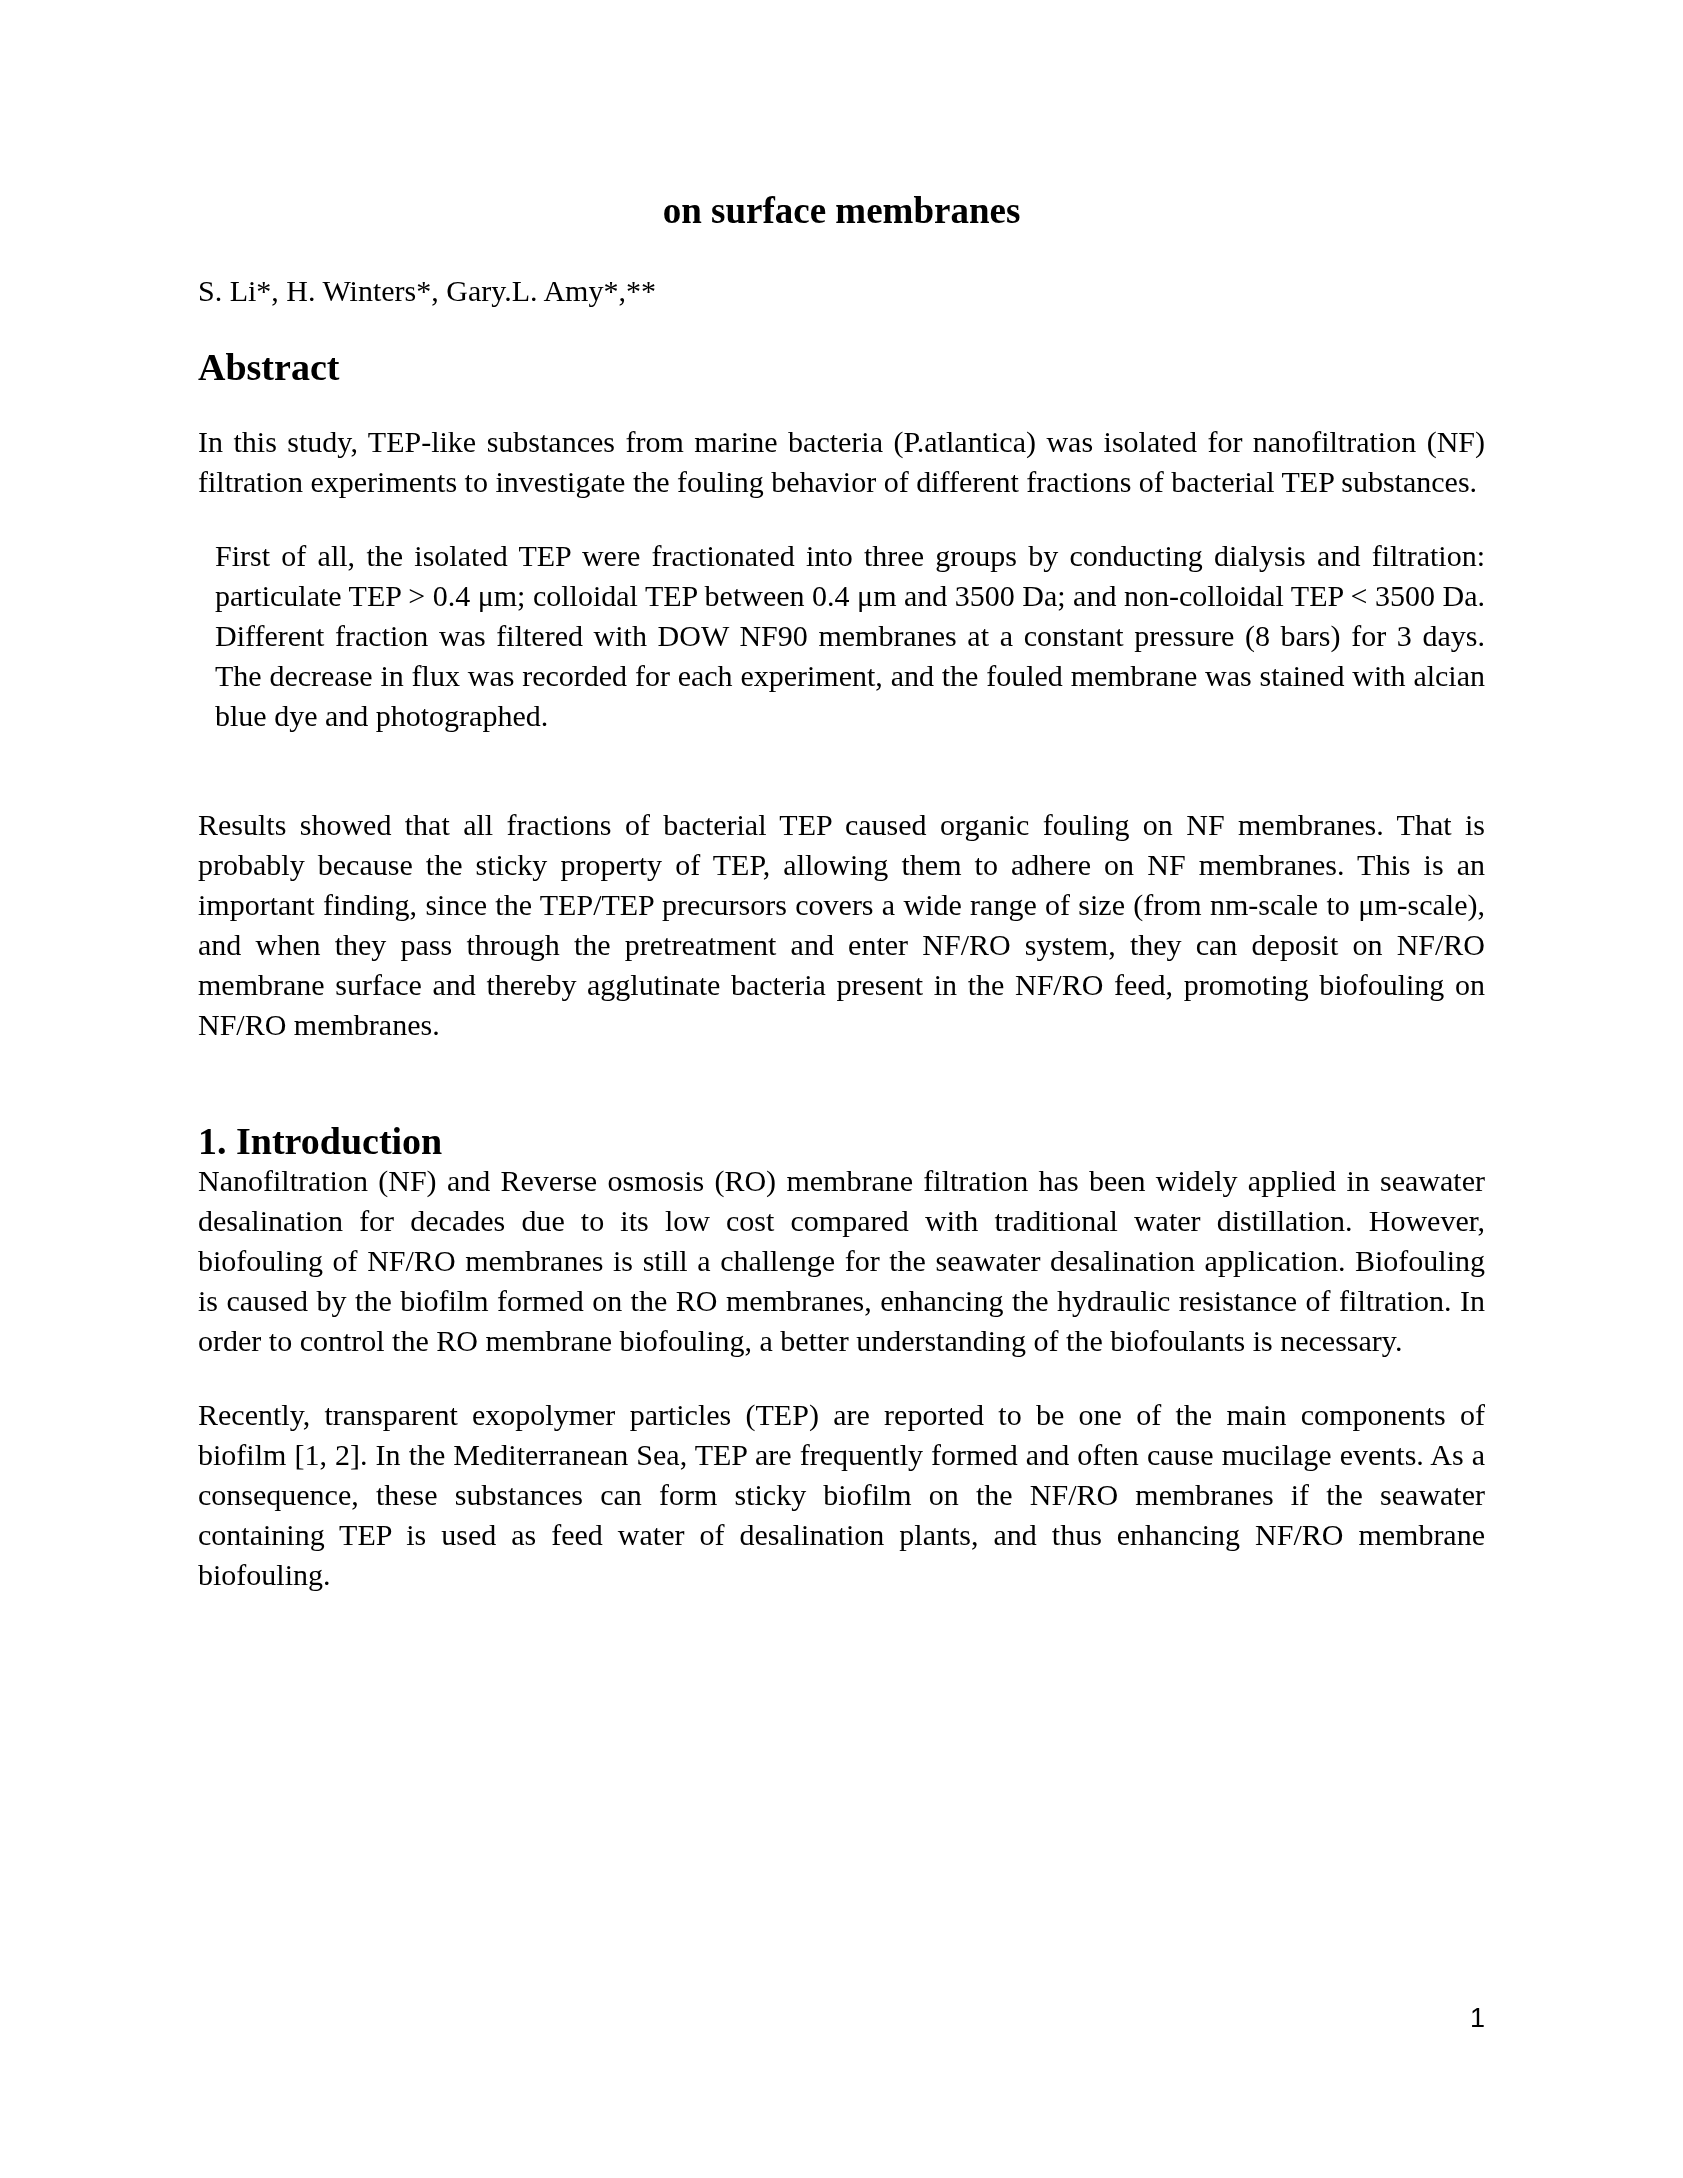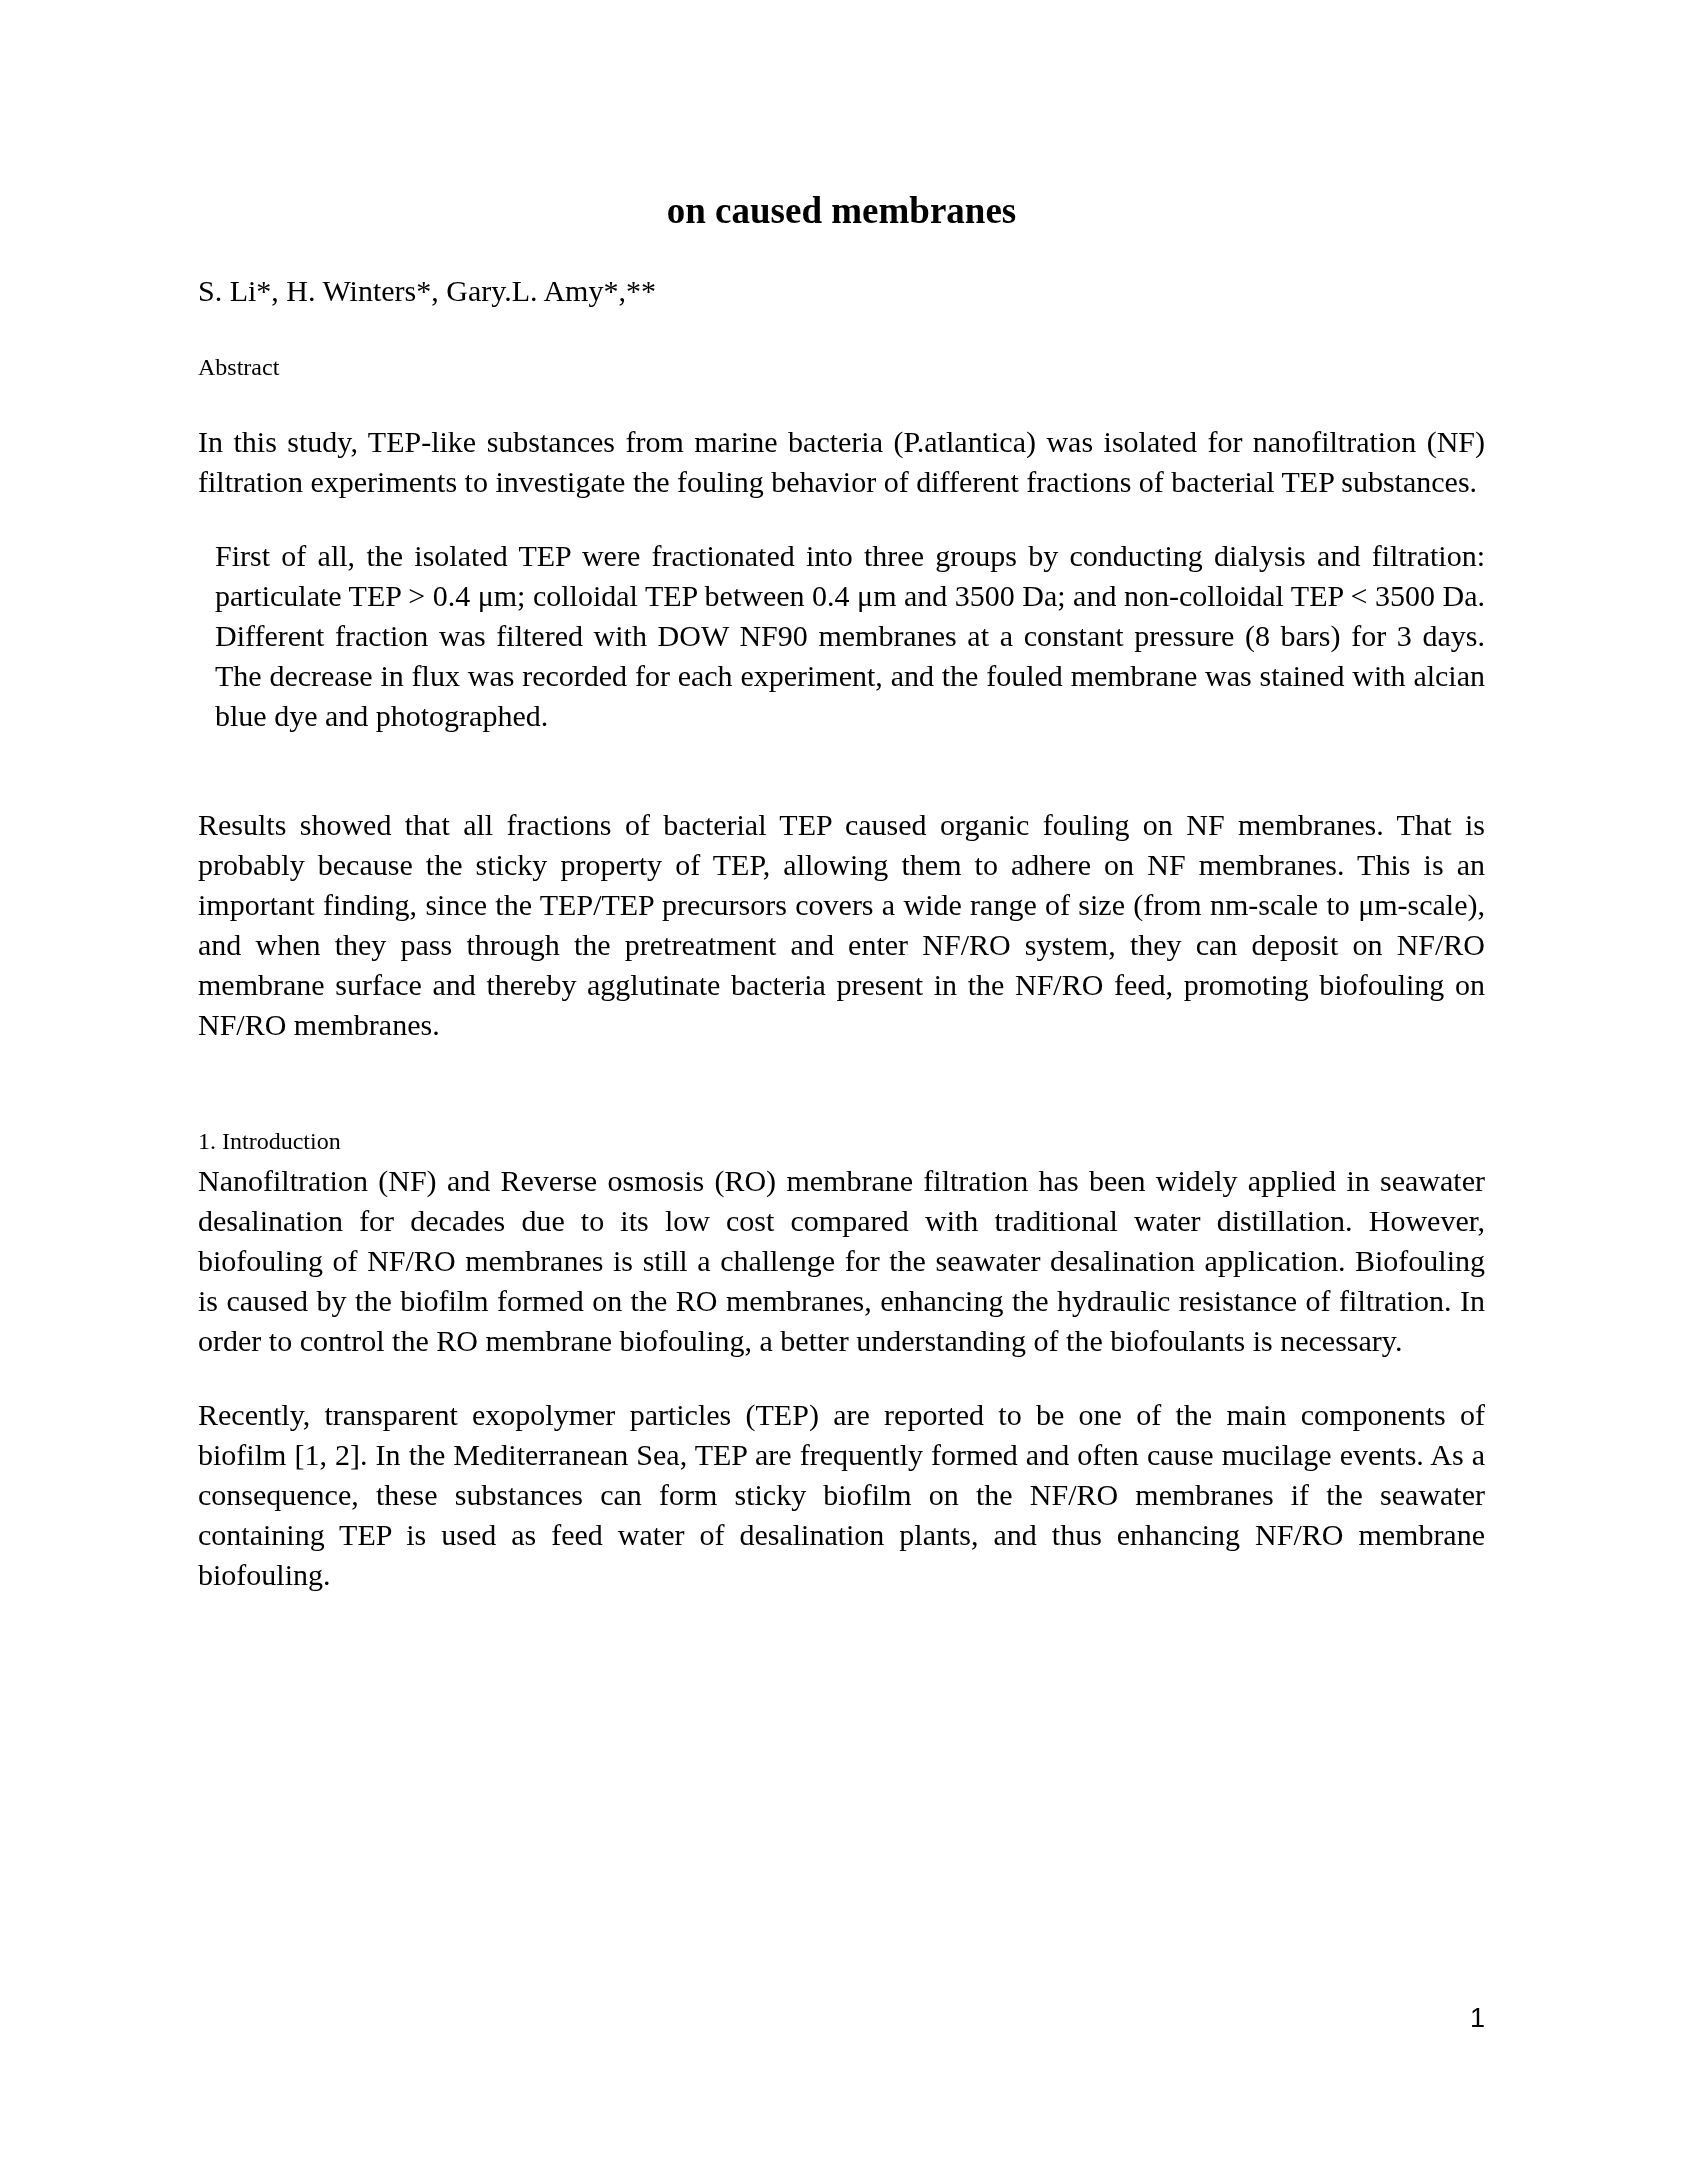--- a/index.html
+++ b/index.html
@@ -36,23 +36,23 @@
     line-height: 40px;
     margin: 0 0 36px 0;
   }
   .affiliations {
     font-size: 30px;
     line-height: 37px;
     text-align: center;
     margin: 0 0 37px 0;
   }
   .heading {
-    font-size: 24px;
+    font-size: 38px;
     line-height: 40px;
-    font-weight: normal;
+    font-weight: bold;
   }
   .abstract-heading {
     margin: 0 0 35px 0;
   }
   .para {
     font-size: 30px;
     line-height: 40px;
     text-align: justify;
     margin: 0 0 34px 0;
   }
@@ -68,21 +68,21 @@
     line-height: 32px;
     text-align: right;
   }
 </style>
 </head>
 <body>
 
 <div class="page">
 
   <h1 class="title">
-    <span class="tline">on caused membranes</span>
+    <span class="tline">on surface membranes</span>
   </h1>
 
   <div class="authors">S. Li*, H. Winters*, Gary.L. Amy*,**</div>
 
 
   <div class="heading abstract-heading">Abstract</div>
 
   <p class="para">In this study, TEP-like substances from marine bacteria (P.atlantica) was isolated for nanofiltration (NF) filtration experiments to investigate the fouling behavior of different fractions of bacterial TEP substances.</p>
   <p class="para mb70">First of all, the isolated TEP were fractionated into three groups by conducting dialysis and filtration: particulate TEP &gt; 0.4 μm; colloidal TEP between 0.4 μm and 3500 Da; and non-colloidal TEP &lt; 3500 Da. Different fraction was filtered with DOW NF90 membranes at a constant pressure (8 bars) for 3 days. The decrease in flux was recorded for each experiment, and the fouled membrane was stained with alcian blue dye and photographed.</p>
   <p class="para mb147">Results showed that all fractions of bacterial TEP caused organic fouling on NF membranes. That is probably because the sticky property of TEP, allowing them to adhere on NF membranes. This is an important finding, since the TEP/TEP precursors covers a wide range of size (from nm-scale to μm-scale), and when they pass through the pretreatment and enter NF/RO system, they can deposit on NF/RO membrane surface and thereby agglutinate bacteria present in the NF/RO feed, promoting biofouling on NF/RO membranes.</p>

